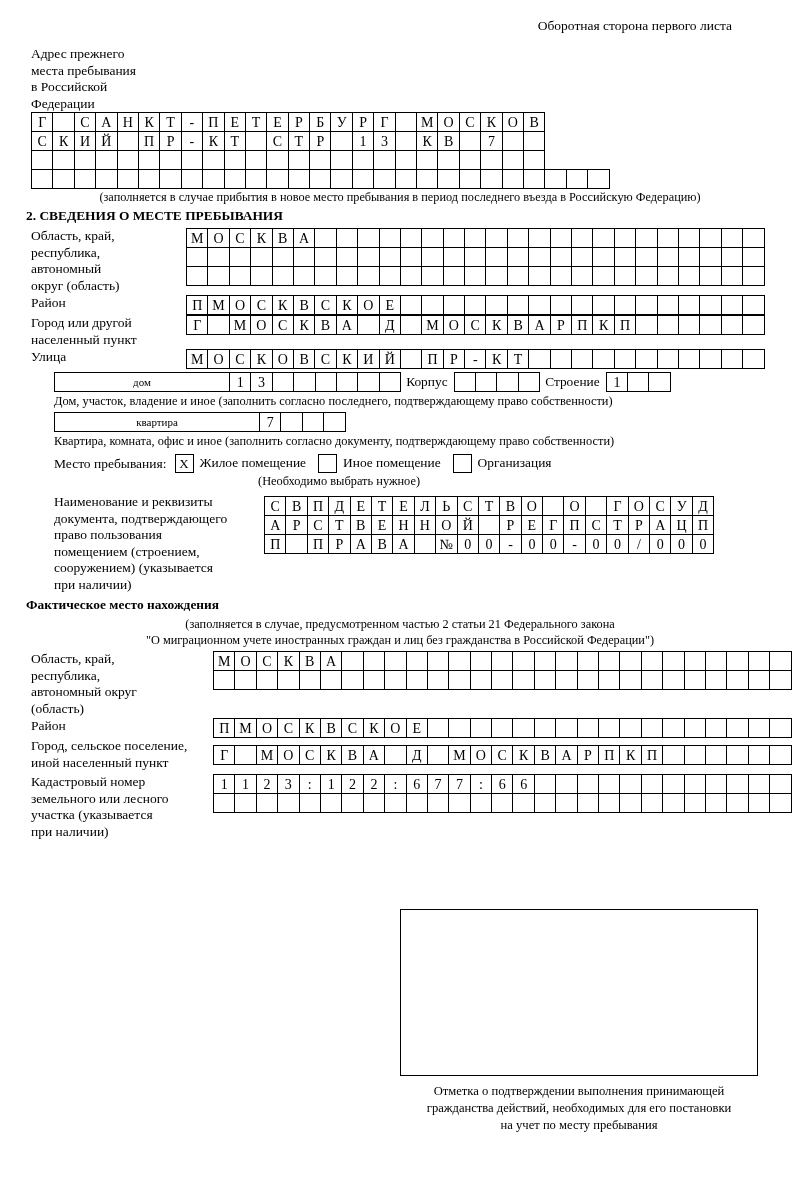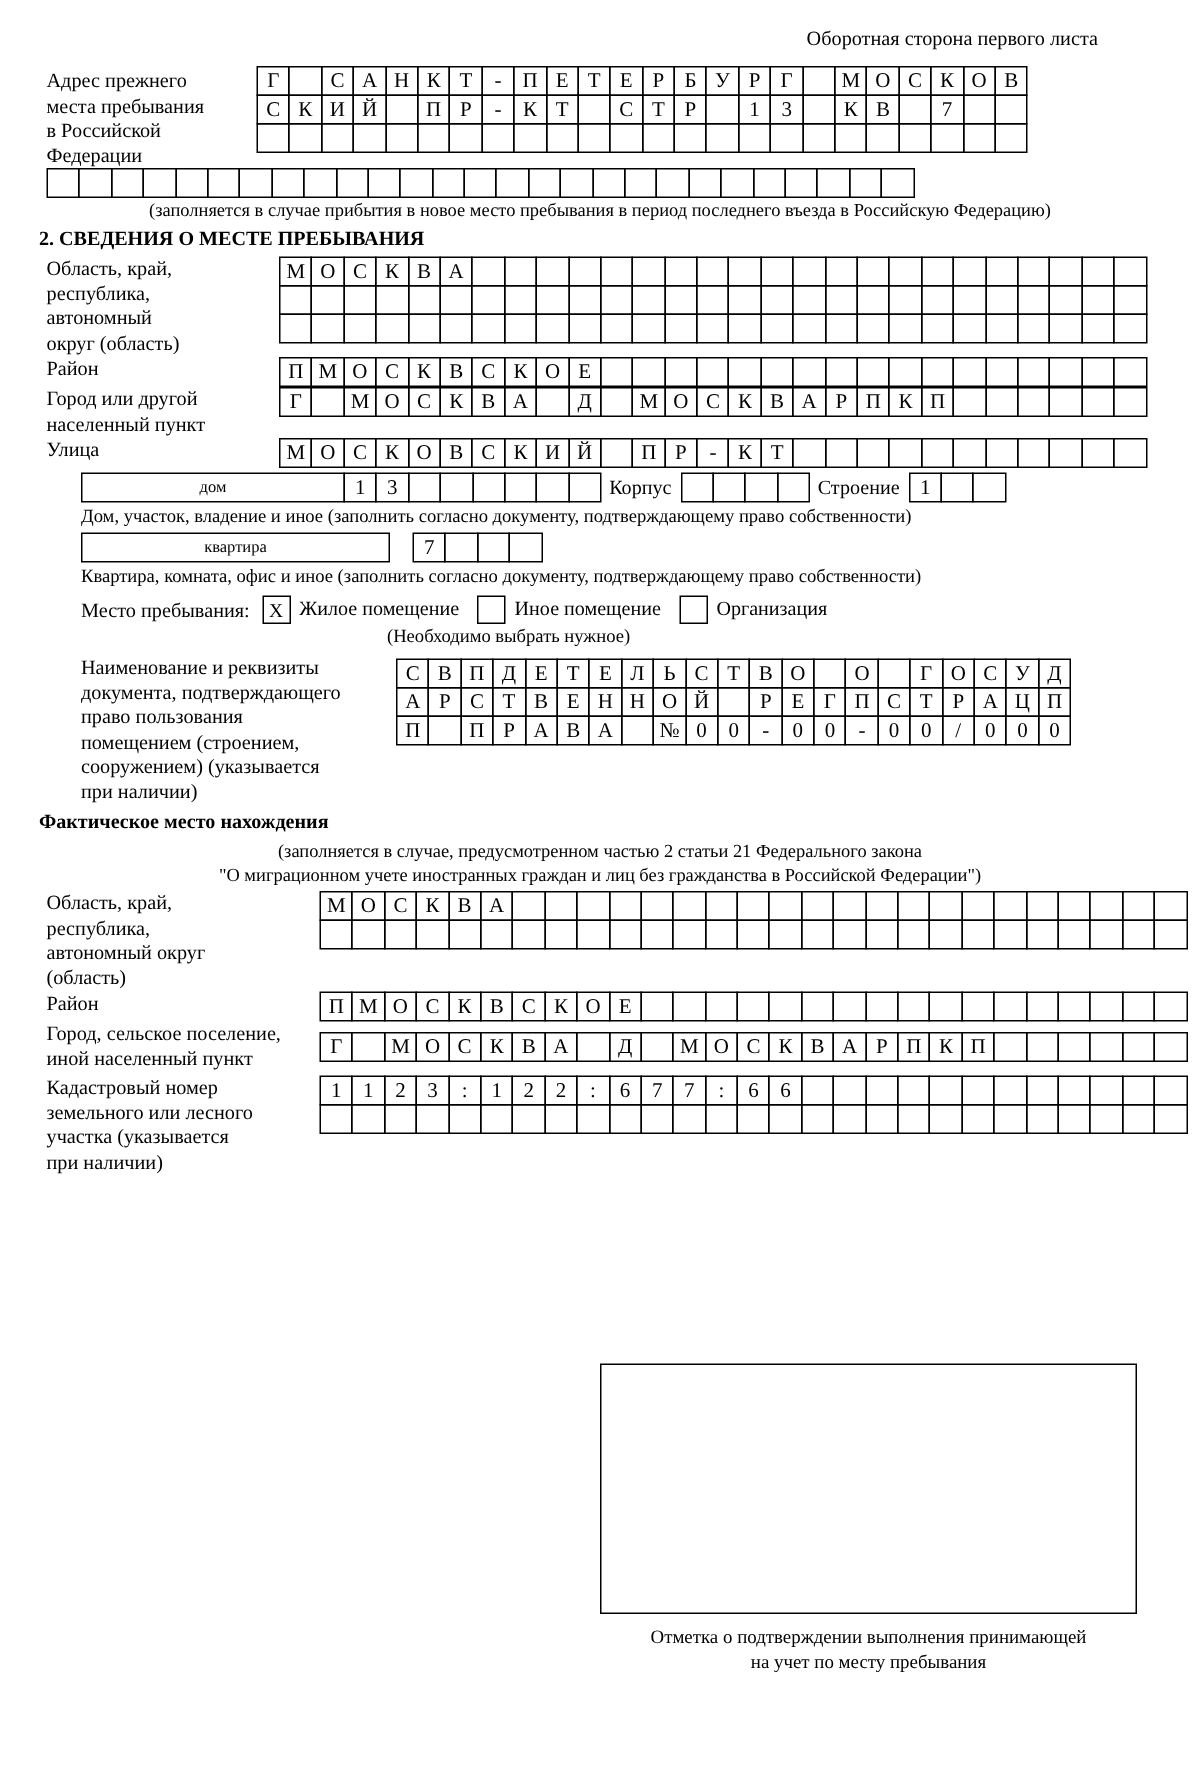--- a/index.html
+++ b/index.html
@@ -107,21 +107,21 @@
   }
   .flexgap { display: flex; align-items: center; }
 </style>
 </head>
 <body>
 
 <div class="page">
 
   <div class="hdr-right">Оборотная сторона первого листа</div>
 
-  <div class="row" style="margin-left:5px;">
+  <div class="row" style="margin-left:5px;flex-direction:column;">
     <div class="lbl-col" style="padding-top:2px;">
       <div>Адрес прежнего</div>
       <div>места пребывания</div>
       <div>в Российской</div>
       <div>Федерации</div>
     </div>
     <div id="prev-addr-grid">
         <div class="cellrow">
           <div class="cell">Г</div>
           <div class="cell"></div>
@@ -469,23 +469,23 @@
       </div>
     <div class="inline-label">Строение</div>
     <div id="stroenie-grid" style="display:flex;">
         <div class="cellrow">
           <div class="cell">1</div>
           <div class="cell"></div>
           <div class="cell"></div>
         </div>
       </div>
   </div>
-  <div class="small" style="margin-left:28px; margin-top:2px;">Дом, участок, владение и иное (заполнить согласно документу, подтверждающему право собственности)</div>
-
-  <div class="row" style="margin-left:28px; margin-top:3px;gap:16px;">
+  <div class="small" style="margin-left:28px; margin-top:2px;">Дом, участок, владение и иное (заполнить согласно последнего, подтверждающему право собственности)</div>
+
+  <div class="row" style="margin-left:28px; margin-top:3px;">
     <div class="wide-box" style="width:206px;">квартира</div>
     <div id="flat-grid" style="display:flex;">
         <div class="cellrow">
           <div class="cell">7</div>
           <div class="cell"></div>
           <div class="cell"></div>
           <div class="cell"></div>
         </div>
       </div>
   </div>
@@ -796,16 +796,17 @@
           <div class="cell"></div>
           <div class="cell"></div>
         </div>
       </div>
   </div>
 
   <div class="mark-box" style="left:400px; top:909px; width:358px; height:167px;"></div>
 
   <div class="caption-lines" style="left:400px; top:1083px; width:358px;">
     <div>Отметка о подтверждении выполнения принимающей</div>
+    <div>гражданства действий, необходимых для его постановки</div>
     <div>на учет по месту пребывания</div>
   </div>
 
 </div>
 
 </body></html>

